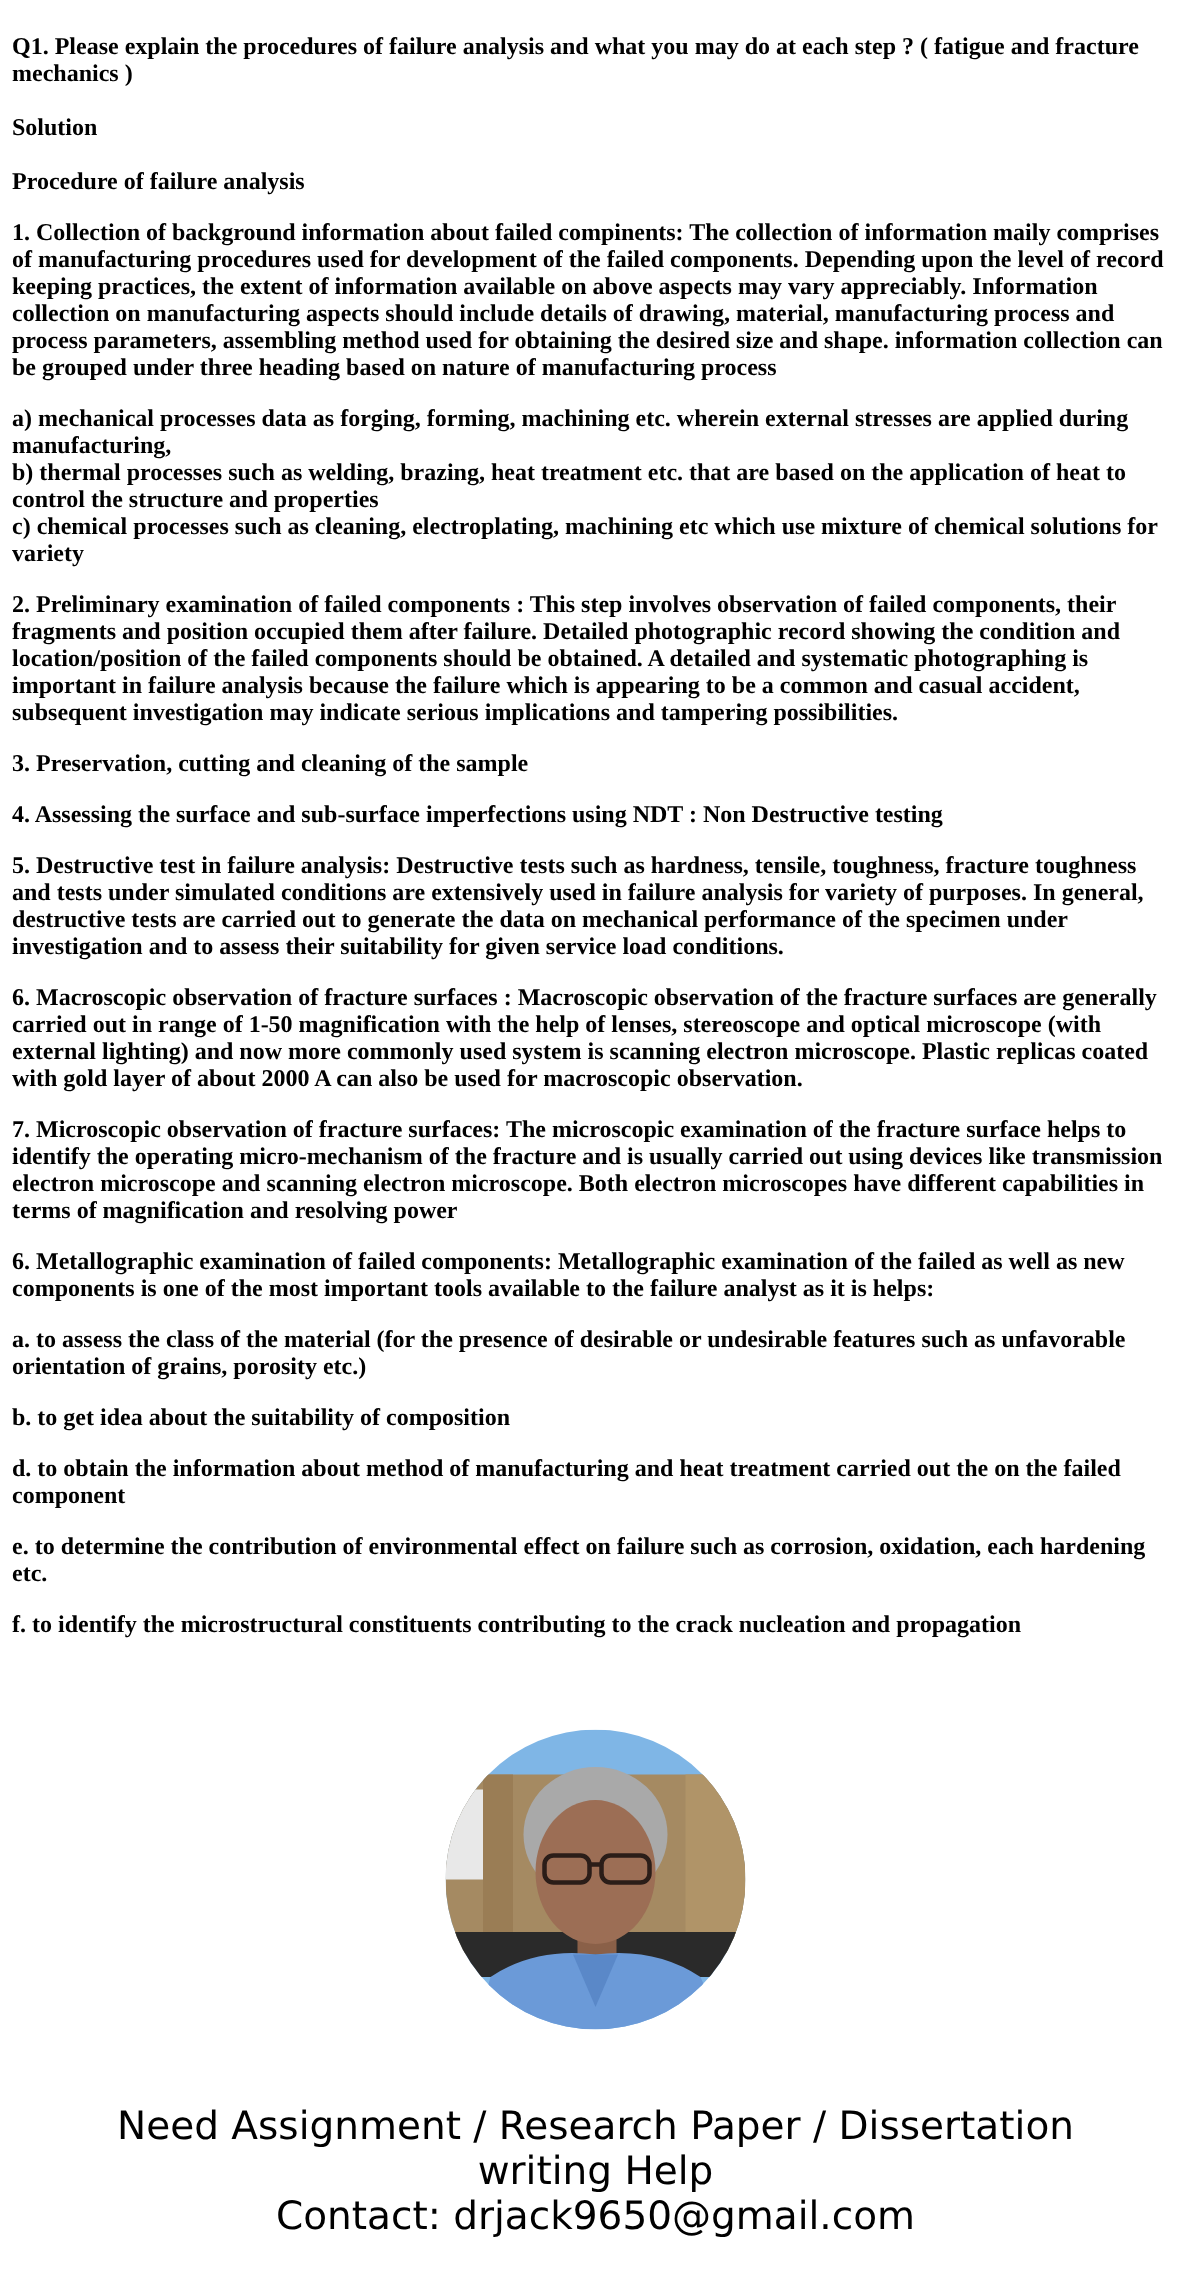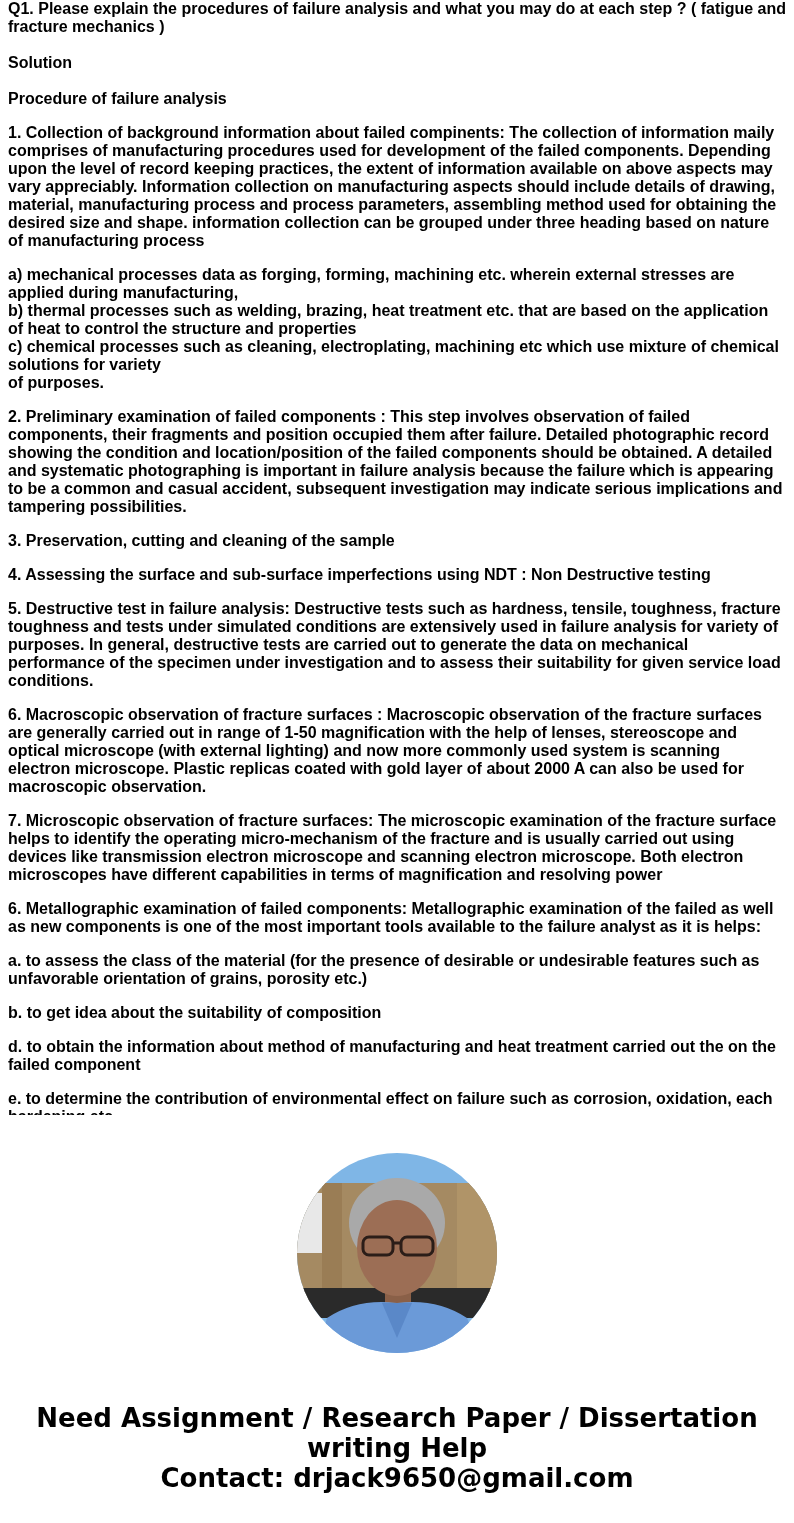--- a/index.html
+++ b/index.html
@@ -1,49 +1,48 @@
 <!DOCTYPE html>
 <html><head>
   <meta charset="utf-8">
   <style>
     html, body { margin: 0; padding: 0; background: #ffffff; }
     body { width: 794px; height: 1523px; position: relative; overflow: hidden; color: #000; }
     .content {
-      position: absolute; left: 8px; top: 0; width: 778px;
+      position: absolute; left: 8px; top: 23px; width: 778px;
       height: 1115px; overflow: hidden;
-      font-family: Liberation Sans, sans-serif; font-weight: bold;
+      font-family: Liberation Serif, serif; font-weight: bold;
       font-size: 16px; line-height: 18px;
     }
     .content p { margin: 0 0 16px 0; }
     .content h2 { font-size: 16px; line-height: 22px; margin: 12px 0 16px 0; font-weight: bold; }
     .content .list p { margin: 0; }
     .content .list { margin-bottom: 16px; }
     .avatar {
       position: absolute; left: 297px; top: 1153px; width: 200px; height: 200px;
       border-radius: 50%; overflow: hidden;
     }
     .promo {
       position: absolute; left: 0; top: 1403px; width: 794px; text-align: center;
-      font-family: "DejaVu Sans", sans-serif; font-weight: bold; font-size: 26px; line-height: 30px;
+      font-family: "DejaVu Sans", sans-serif; font-weight: normal; font-size: 26px; line-height: 30px;
     }
     .promo div { white-space: nowrap; }
   </style>
 </head>
 <body>
 
 <div class="content">
   <p>Q1. Please explain the procedures of failure analysis and what you may do at each step ? ( fatigue and fracture mechanics )</p>
   <h2>Solution</h2>
   <p>Procedure of failure analysis</p>
   <p>1. Collection of background information about failed compinents: The collection of information maily comprises of manufacturing procedures used for development of the failed components.  Depending upon the level of record keeping practices, the extent of information available on above aspects may vary appreciably. Information collection on manufacturing aspects should include details of drawing, material, manufacturing process and process parameters, assembling method used for obtaining the desired size and shape.  information collection can be grouped under three heading based on nature of manufacturing process</p>
   <div class="list">
     <p>a) mechanical processes data as forging, forming, machining etc. wherein external stresses are applied during manufacturing,</p>
     <p>b) thermal processes such as welding, brazing, heat treatment etc. that are based on the application of heat to control the structure and properties</p>
     <p>c) chemical processes such as cleaning, electroplating, machining etc which use mixture of chemical solutions for variety</p>
-    <p>of purposes.</p>
   </div>
   <p>2. Preliminary examination of failed components : This step involves observation of failed components, their fragments and position occupied them after failure. Detailed photographic record showing the condition and location/position of the failed components should be obtained. A detailed and systematic photographing is important in failure analysis because the failure which is appearing to be a common and casual accident, subsequent investigation may indicate serious implications and tampering possibilities.</p>
   <p>3. Preservation, cutting and cleaning of the sample</p>
   <p>4. Assessing the surface and sub-surface imperfections using NDT : Non Destructive testing</p>
   <p>5. Destructive test in failure analysis: Destructive tests such as hardness, tensile, toughness, fracture toughness and tests under simulated conditions are extensively used in failure analysis for variety of purposes. In general, destructive tests are carried out to generate the data on mechanical performance of the specimen under investigation and to assess their suitability for given service load conditions.</p>
   <p>6. Macroscopic observation of fracture surfaces : Macroscopic observation of the fracture surfaces are generally carried out in range of 1-50 magnification with the help of lenses, stereoscope and optical microscope (with external lighting) and now more commonly used system is scanning electron microscope. Plastic replicas coated with gold layer of about 2000 A can also be used for macroscopic observation.</p>
   <p>7. Microscopic observation of fracture surfaces: The microscopic examination of the fracture surface helps to identify the operating micro-mechanism of the fracture and is usually carried out using devices like transmission electron microscope and scanning electron microscope. Both electron microscopes have different capabilities in terms of magnification and resolving power</p>
   <p>6. Metallographic examination of failed components: Metallographic examination of the failed as well as new components is one of the most important tools available to the failure analyst as it is helps:</p>
   <p>a. to assess the class of the material (for the presence of desirable or undesirable features such as unfavorable orientation of grains, porosity etc.)</p>
   <p>b. to get idea about the suitability of composition</p>

